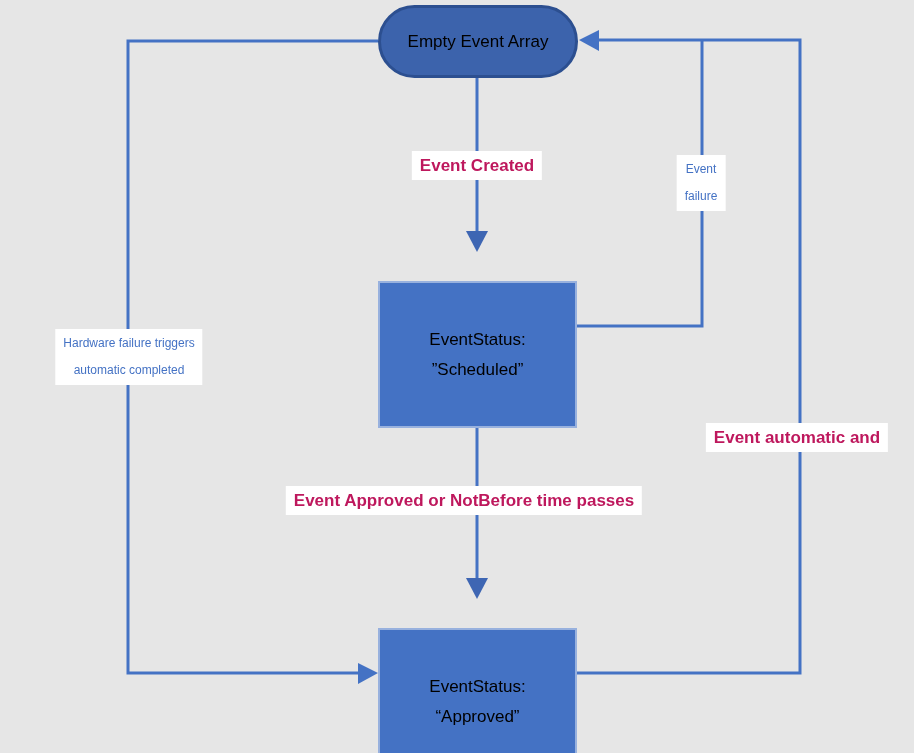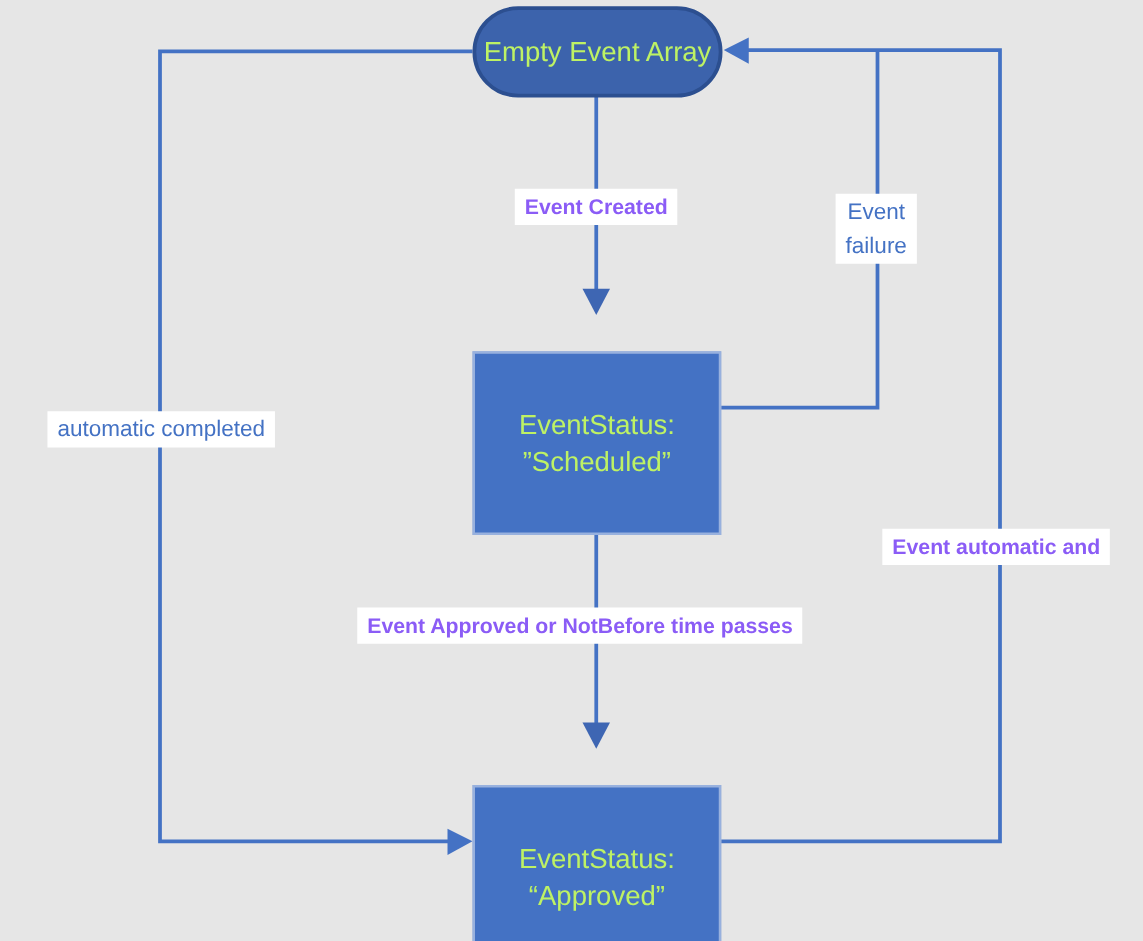--- a/index.html
+++ b/index.html
@@ -21,22 +21,22 @@
     width: 914px; height: 753px;
     z-index: 1;
   }
   .node {
     position: absolute;
     z-index: 2;
     display: flex;
     flex-direction: column;
     align-items: center;
     justify-content: center;
-    color: #bef264;
-    font-size: 22px;
+    color: #000000;
+    font-size: 17px;
     line-height: 30px;
     text-align: center;
     box-sizing: border-box;
   }
   .node.rect {
     background: #4472c4;
     border: 2px solid rgba(255,255,255,0.45);
     margin-top: 28px;
   }
   .node.stadium {
@@ -50,25 +50,25 @@
     background: #ffffff;
     text-align: center;
     padding: 1px 8px;
     line-height: 27px;
     white-space: nowrap;
     transform: translateX(-50%);
   }
   .edge-label.bold {
     font-weight: bold;
     font-size: 17px;
-    color: #8b5cf6;
+    color: #be185d;
   }
   .edge-label.regular {
     font-weight: normal;
-    font-size: 18px;
+    font-size: 12px;
     color: #4472c4;
   }
 </style>
 </head>
 <body>
 
 <div class="canvas">
 
   <svg class="wires" viewBox="0 0 914 753" xmlns="http://www.w3.org/2000/svg">
 
@@ -104,20 +104,21 @@
   <div class="edge-label bold" style="left:477px; top:151px;">
     <span>Event Created</span>
   </div>
 
   <div class="edge-label regular" style="left:701px; top:155px;">
     <div>Event</div>
     <div>failure</div>
   </div>
 
   <div class="edge-label regular" style="left:129px; top:329px;">
+    <div>Hardware failure triggers</div>
     <div>automatic completed</div>
   </div>
 
   <div class="edge-label bold" style="left:464px; top:486px;">
     <span>Event Approved or NotBefore time passes</span>
   </div>
 
   <div class="edge-label bold" style="left:797px; top:423px;">
     <div>Event automatic and</div>
   </div>

